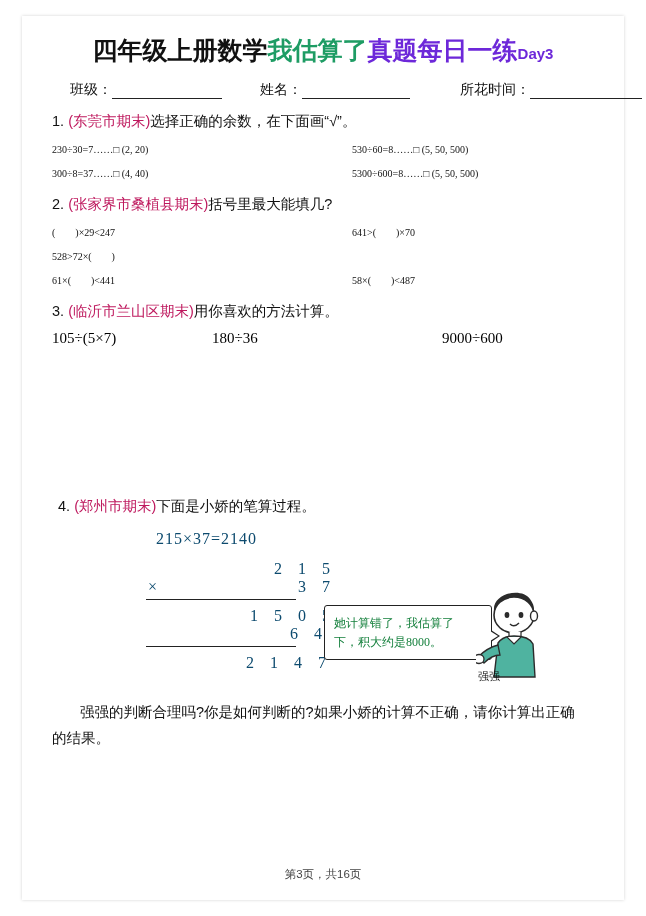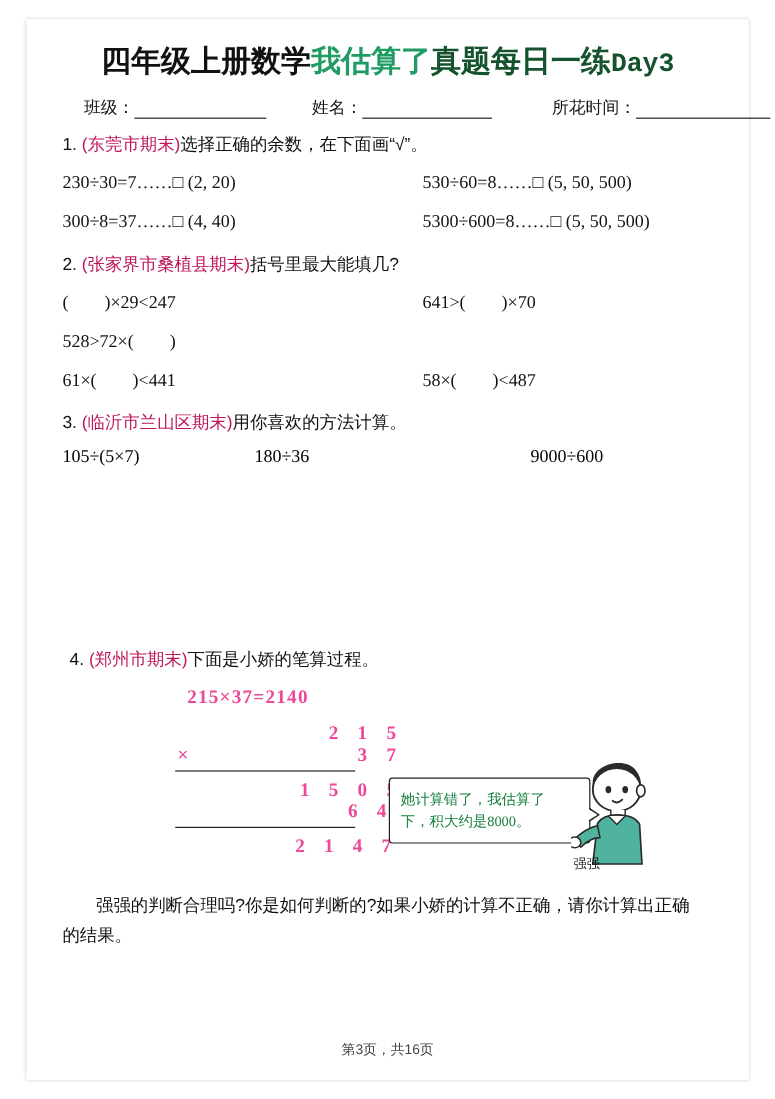--- a/index.html
+++ b/index.html
@@ -40,22 +40,22 @@
     text-align: center;
     font-size: 25px;
     font-weight: bold;
     letter-spacing: 0px;
     white-space: nowrap;
     margin-bottom: 4px;
     font-family: "Liberation Serif", serif;
   }
   .title .black { color: #111111; }
   .title .green { color: #1e9c64; }
-  .title .red { color: #14532d; }
-  .title .latin { font-family: Liberation Mono, monospace; font-size: 22px; }
+  .title .red { color: #6d28d9; }
+  .title .latin { font-family: Liberation Sans, sans-serif; font-size: 15px; }
 
   
   .inforow {
     display: flex;
     align-items: flex-end;
     font-size: 14px;
     color: #111;
     margin-top: 14px;
     margin-bottom: 12px;
     padding-left: 18px;
@@ -82,39 +82,38 @@
   .row {
     display: flex;
     font-size: 14px;
     color: #111;
     margin: 7px 0 7px 0;
     line-height: 1.7;
   }
   .col-a { width: 300px; }
   .col-b { width: 240px; }
 
-  .expr { white-space: nowrap; font-family: "Liberation Serif", serif; font-size: 15px; }
+  .expr { white-space: nowrap; font-family: "Liberation Serif", serif; font-size: 10px; }
 
   .three-col { display: flex; font-size: 15px; margin-top: 8px; font-family: "Liberation Serif", serif;}
   .three-col > div:nth-child(1) { width: 160px; }
   .three-col > div:nth-child(2) { width: 230px; }
 
   
   .q4wrap { position: relative; margin-top: 150px; }
   .q4head { font-size: 14.5px; color: #111; padding-left: 6px; }
 
   .calc {
     position: relative;
     margin-top: 14px;
     margin-left: 92px;
     width: 210px;
     font-family: "Liberation Serif", serif;
     font-size: 16px;
-    color: #ec4899;
-    font-weight: bold;
+    color: #0c4a6e;
   }
   .calc .eqline { letter-spacing: 1px; margin-bottom: 12px; padding-left: 12px; }
   .calc .num { text-align: right; letter-spacing: 6px; padding-right: 18px; }
   .calc .mulrow { display: flex; justify-content: space-between; padding-right: 18px; }
   .calc .mulrow .sym { padding-left: 4px; }
   .hr { border-bottom: 1.3px solid #222; margin: 3px 0 7px 2px; width: 150px; }
   .hr2 { border-bottom: 1.3px solid #222; margin: 3px 0 7px 2px; width: 150px; }
 
   
   .bubble {

